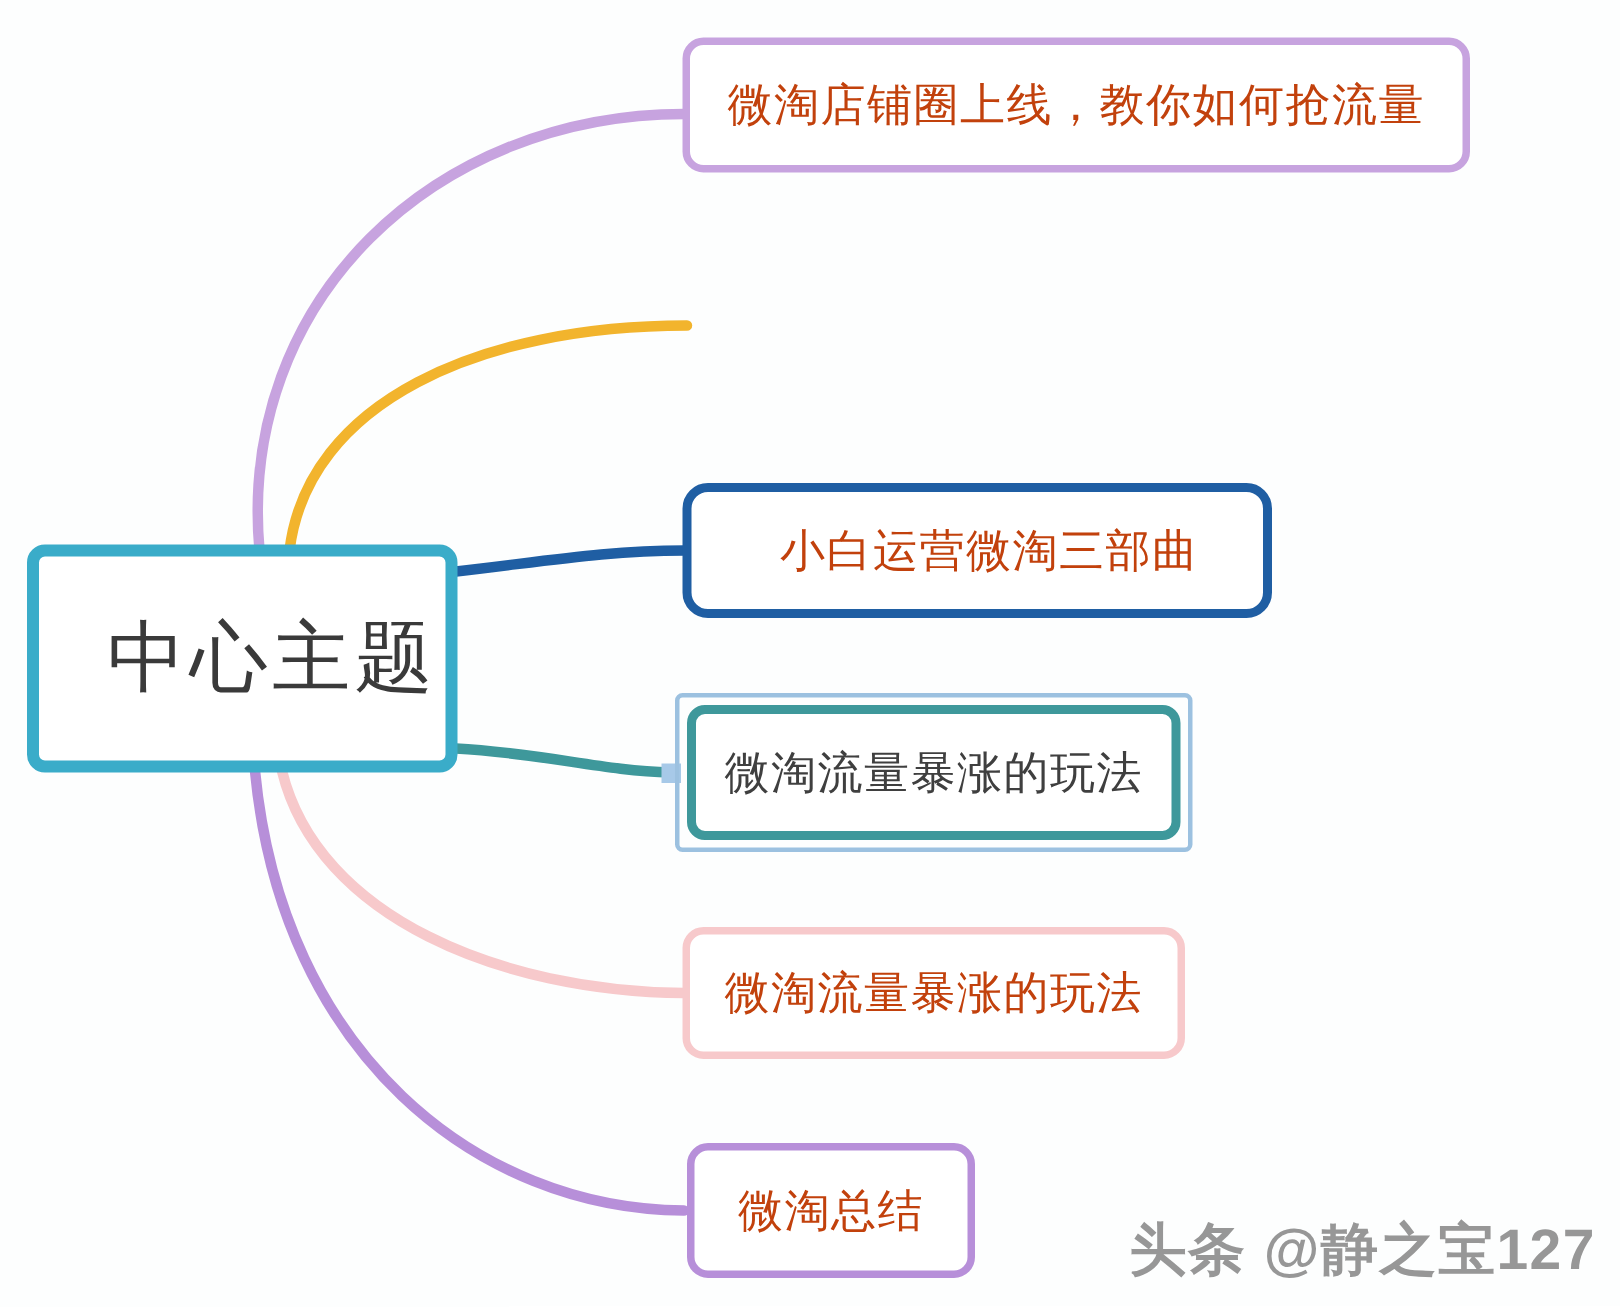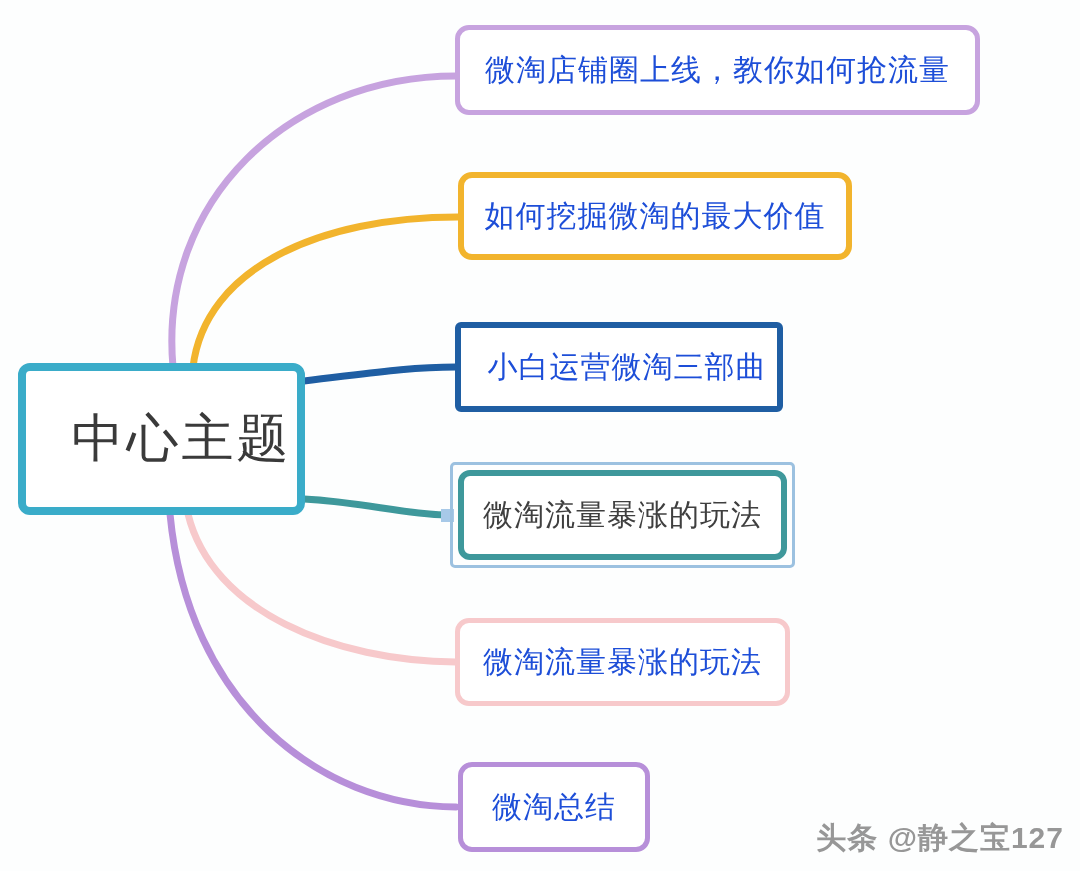--- a/index.html
+++ b/index.html
@@ -18,39 +18,39 @@
     width: 1080px; height: 871px;
     z-index: 1;
   }
   .node {
     position: absolute;
     z-index: 2;
     background: #ffffff;
     display: flex;
     align-items: center;
     justify-content: center;
-    color: #1d4ed8;
+    color: #c2410c;
     font-size: 30px;
     letter-spacing: 1px;
     white-space: nowrap;
     border-style: solid;
   }
   .central {
     left: 18px; top: 363px;
     width: 287px; height: 152px;
     border-width: 8px;
     border-radius: 12px;
     font-size: 52px;
     letter-spacing: 3px;
     color: #3a3a3a;
     padding-left: 40px;
   }
   .b1 { left: 455px; top: 25px;  width: 525px; height: 90px; border-width: 5px; border-radius: 14px; }
   .b2 { left: 458px; top: 172px; width: 394px; height: 88px; border-width: 6px; border-radius: 14px; }
-  .b3 { left: 455px; top: 322px; width: 328px; height: 90px; border-width: 6px; border-radius: 6px; padding-left: 16px; }
+  .b3 { left: 455px; top: 322px; width: 393px; height: 90px; border-width: 6px; border-radius: 17px; padding-left: 16px; }
   .b5 { left: 455px; top: 618px; width: 335px; height: 88px; border-width: 5px; border-radius: 14px; }
   .b6 { left: 458px; top: 762px; width: 192px; height: 90px; border-width: 5px; border-radius: 14px; }
   .selection-wrap {
     position: absolute;
     left: 450px; top: 462px;
     width: 345px; height: 106px;
     z-index: 2;
     border-width: 3px;
     border-style: solid;
     border-radius: 5px;
@@ -71,21 +71,21 @@
     color: #3f3f3f;
     font-size: 30px;
     letter-spacing: 1px;
     white-space: nowrap;
   }
   .watermark {
     position: absolute;
     right: 16px;
     bottom: 12px;
     z-index: 3;
-    font-size: 30px;
+    font-size: 38px;
     font-weight: 700;
     letter-spacing: 1px;
     opacity: 0.92;
   }
 </style>
 </head>
 <body>
 
 <div class="canvas">
 
@@ -96,21 +96,20 @@
     <path d="M 304 499 C 362 502, 402 514, 447 515" fill="none" stroke-width="7" stroke-linecap="round" stroke="#3e989b"></path>
     <path d="M 188 514 C 212 612, 335 661, 456 662" fill="none" stroke-width="7" stroke-linecap="round" stroke="#f7c9cb"></path>
     <path d="M 170 514 C 188 702, 318 806, 456 807" fill="none" stroke-width="7" stroke-linecap="round" stroke="#b78fd9"></path>
     <rect x="441" y="509" width="13" height="13" fill="#a7c9e8"></rect>
   </svg>
 
   <div class="node central" style="border-color: rgb(58, 172, 201);">中心主题</div>
 
   <div class="node b1" style="border-color: rgb(199, 163, 223);">微淘店铺圈上线，教你如何抢流量</div>
 
-  <div class="node b2" style="border-color: rgb(242, 180, 45);">如何挖掘微淘的最大价值</div>
 
   <div class="node b3" style="border-color: rgb(31, 94, 163);">小白运营微淘三部曲</div>
 
   <div class="selection-wrap" style="border-color: rgb(156, 193, 224);">
     <div class="inner" style="border-color: rgb(62, 152, 155);">微淘流量暴涨的玩法</div>
   </div>
 
   <div class="node b5" style="border-color: rgb(247, 201, 203);">微淘流量暴涨的玩法</div>
 
   <div class="node b6" style="border-color: rgb(183, 143, 217);">微淘总结</div>

